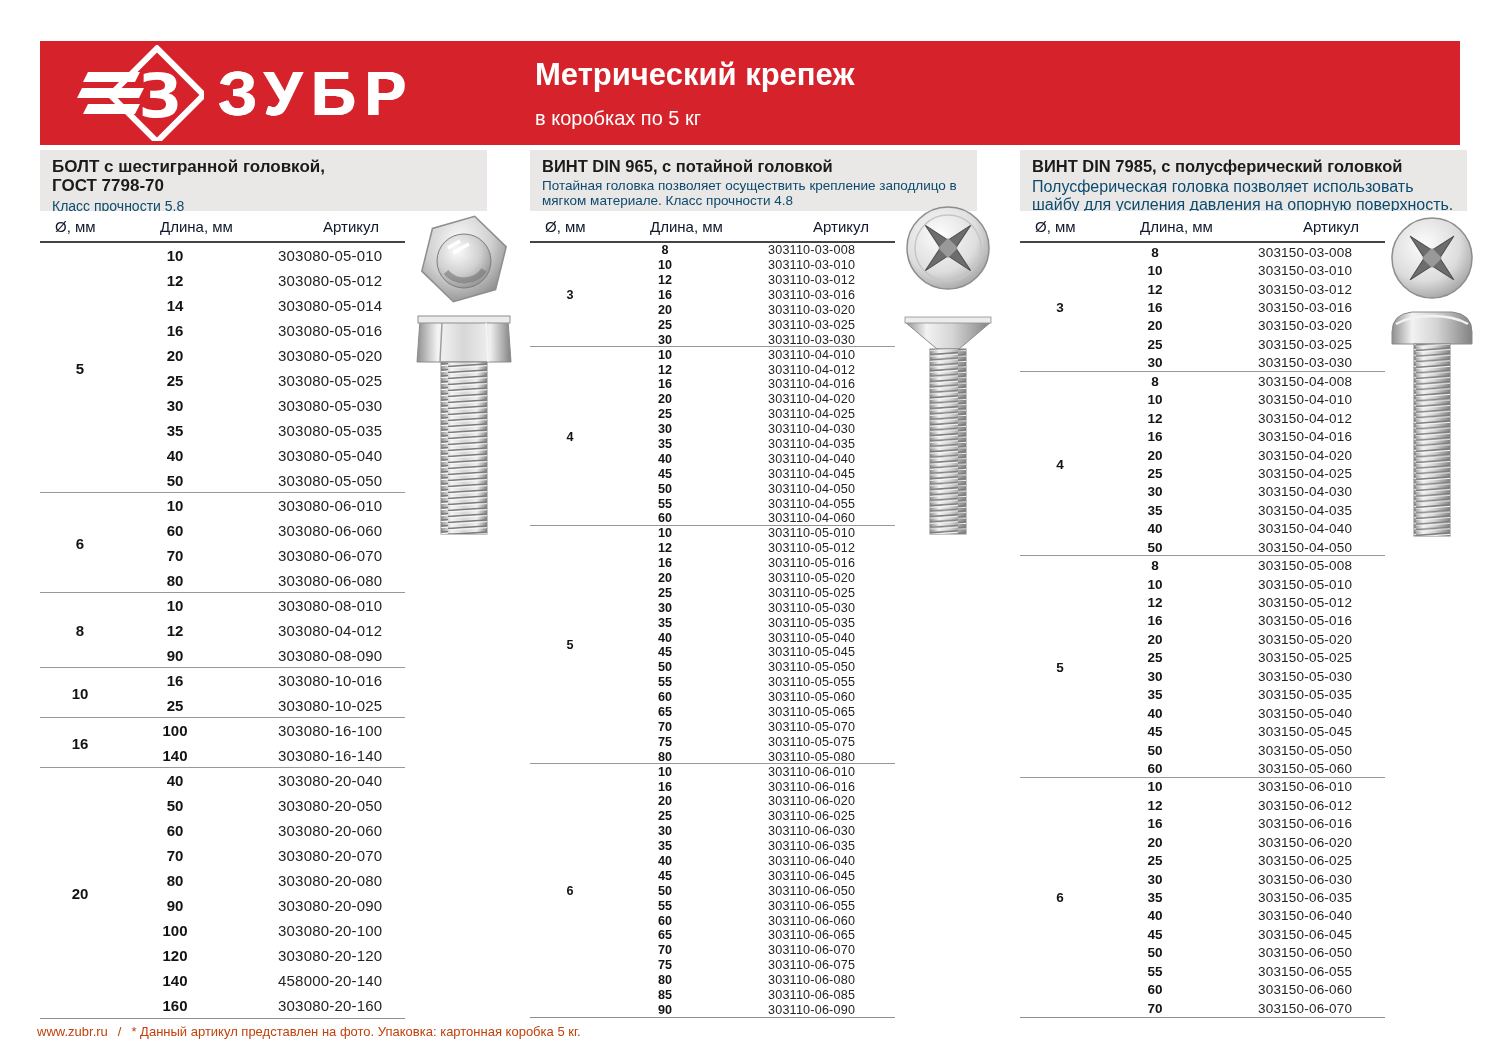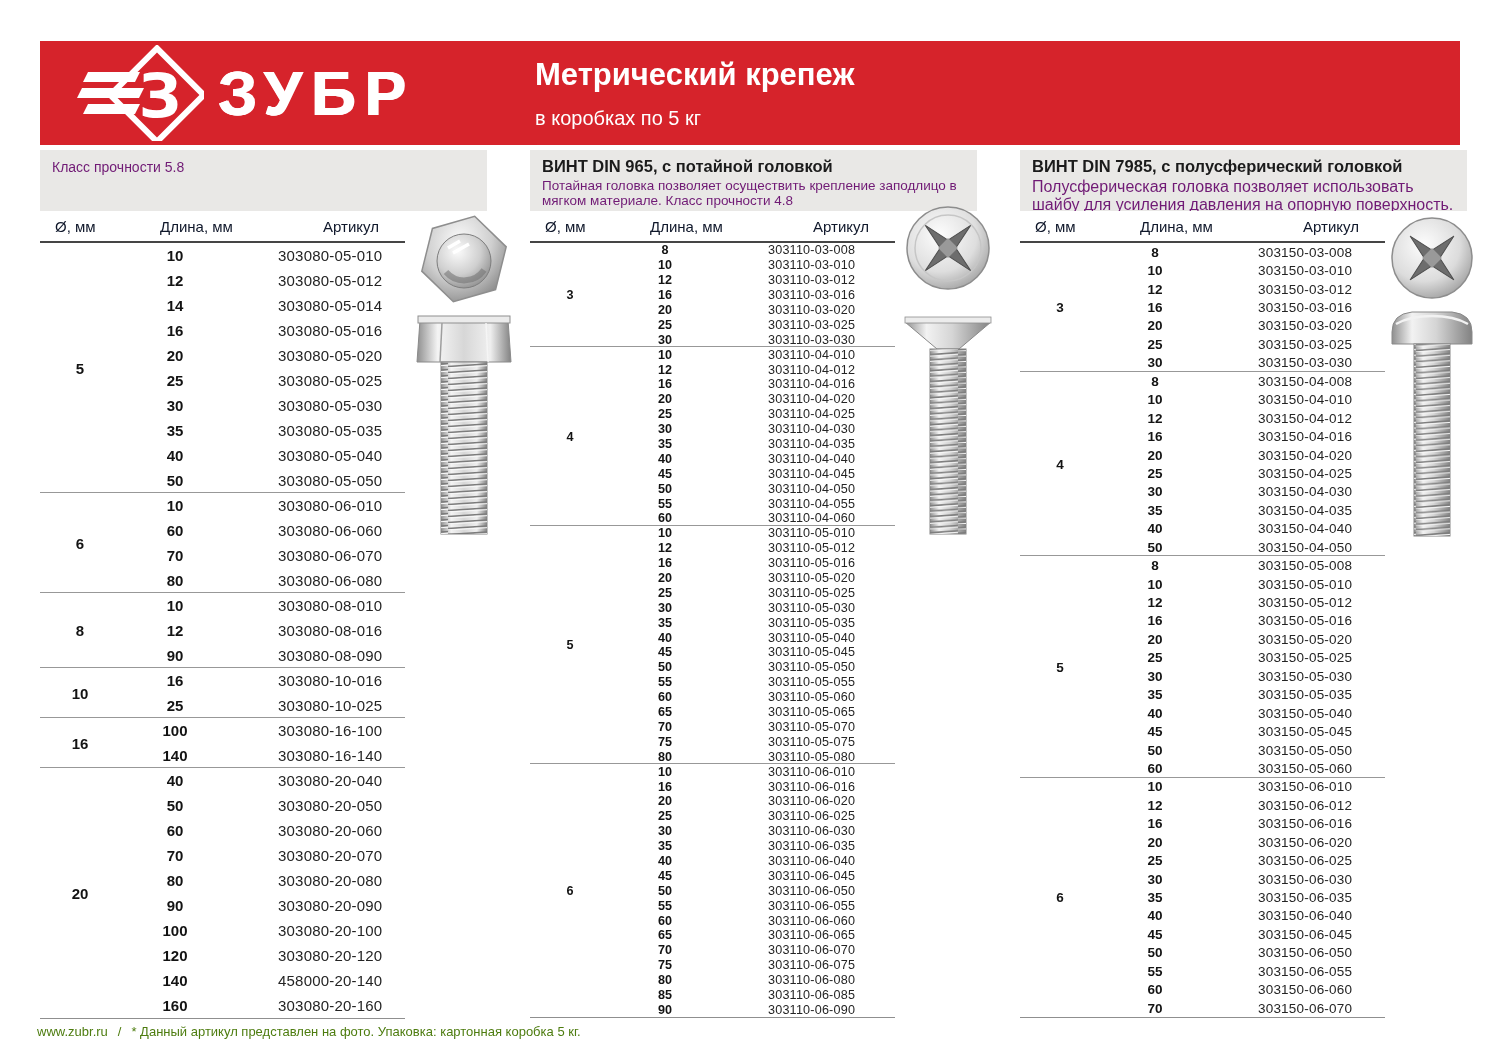--- a/index.html
+++ b/index.html
@@ -14,21 +14,21 @@
             transform:scaleY(1.02);text-shadow:1px 0 0 #fff,-0.5px 0 0 #fff;}
   .banner-text{position:absolute;left:495px;top:16px;color:#fff;}
   .banner-title{font-size:31px;font-weight:bold;line-height:1.15;text-align:center;}
   .banner-sub{font-size:20px;margin-top:14px;}
 
   
   .col{position:absolute;top:150px;width:447px;}
   .c1{left:40px;}.c2{left:530px;}.c3{left:1020px;}
   .colhead{background:#e9e8e6;min-height:61px;height:61px;box-sizing:border-box;padding:7px 10px 0 12px;overflow:hidden;}
   .colhead .t{font-weight:bold;font-size:17px;line-height:1.14;color:#1b1b1b;white-space:pre-line;}
-  .colhead .d{font-size:14px;line-height:1.16;color:#701a75;margin-top:2px;}
+  .colhead .d{font-size:14px;line-height:1.16;color:#0c4a6e;margin-top:2px;}
 
   .thead{position:relative;height:25px;margin-top:5px;width:365px;border-bottom:2px solid #454545;}
   .thead span{position:absolute;bottom:6px;font-size:15px;color:#0f172a;}
   .h-dia{left:15px;}.h-len{left:108px;margin-left:12px;}.h-art{left:235px;margin-left:48px;}
 
   .groups{width:365px;border-bottom:1px solid #8f8f8f;}
   .group{display:flex;}
   .group + .group{box-shadow:0 -1px 0 0 #989898;}
   .dia{width:80px;display:flex;align-items:center;justify-content:center;font-weight:bold;color:#131313;font-size:var(--fs);}
   .rows{flex:1;}
@@ -39,21 +39,21 @@
   .t1{--rh:25px;--fs:15px;}
   .t2{--rh:14.9px;--fs:12.6px;}
   .t3{--rh:18.45px;--fs:13.5px;}
 
   .shot{position:absolute;}
   .s1{left:362px;top:62px;}
   .s2{left:356px;top:50px;}
   .s3{left:360px;top:62px;}
 
   
-  .footer{position:absolute;left:37px;top:1024px;font-size:13px;color:#4d7c0f;display:flex;gap:10px;}
+  .footer{position:absolute;left:37px;top:1024px;font-size:13px;color:#c2410c;display:flex;gap:10px;}
 </style>
 </head>
 <body>
 
 <div id="page">
 
   <div class="banner">
     <div class="logo">
       <svg width="128" height="96" viewBox="0 0 128 96">
         <rect x="48" y="17" width="66" height="66" transform="rotate(45 81 50)" fill="none" stroke="#ffffff" stroke-width="6"></rect>
@@ -65,20 +65,22 @@
       <div class="wordmark">ЗУБР</div>
     </div>
     <div class="banner-text">
       <div class="banner-title">Метрический крепеж</div>
       <div class="banner-sub">в коробках по 5 кг</div>
     </div>
   </div>
 
   <div class="col c1">
     <div class="colhead">
+      <div class="t">БОЛТ с шестигранной головкой,
+ГОСТ 7798-70</div>
       <div class="d">Класс прочности 5.8</div>
     </div>
     <div class="thead">
       <span class="h-dia">Ø, мм</span>
       <span class="h-len">Длина, мм</span>
       <span class="h-art">Артикул</span>
     </div>
     <div class="groups t1">
         <div class="group">
           <div class="dia">5</div>
@@ -148,21 +150,21 @@
         </div>
         <div class="group">
           <div class="dia">8</div>
           <div class="rows">
             <div class="trow">
               <span class="len">10</span>
               <span class="art">303080-08-010</span>
             </div>
             <div class="trow">
               <span class="len">12</span>
-              <span class="art">303080-08-016</span>
+              <span class="art">303080-04-012</span>
             </div>
             <div class="trow">
               <span class="len">90</span>
               <span class="art">303080-08-090</span>
             </div>
           </div>
         </div>
         <div class="group">
           <div class="dia">10</div>
           <div class="rows">

